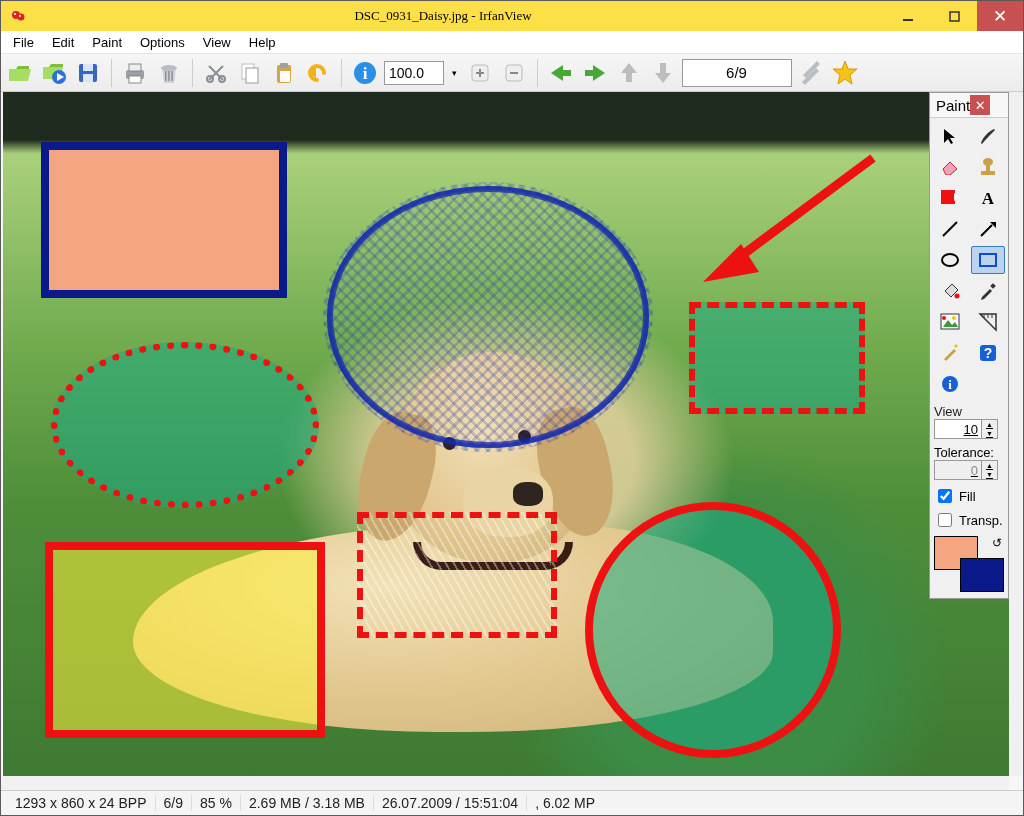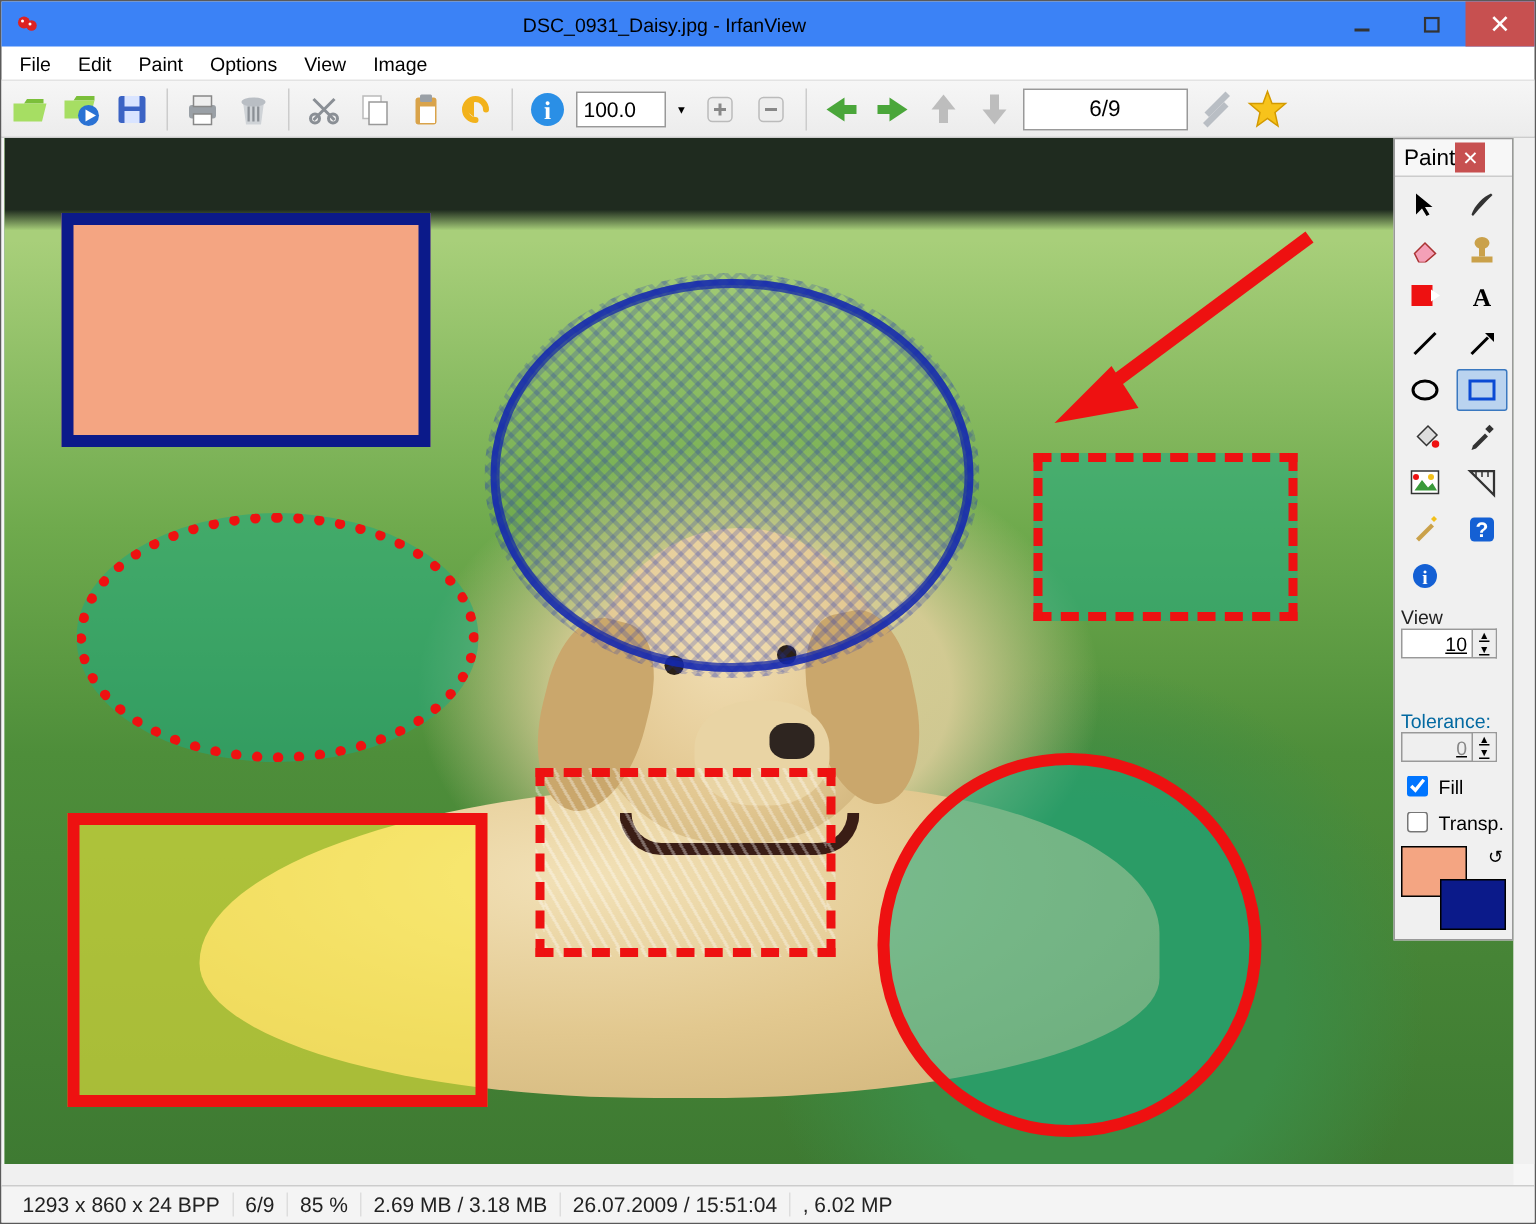--- a/index.html
+++ b/index.html
@@ -1,18 +1,18 @@
 <!DOCTYPE html>
 <html><head>
 <meta charset="utf-8">
 <style>
   * { box-sizing: border-box; }
   html, body { margin:0; padding:0; font-family: "Segoe UI", Tahoma, sans-serif; font-size:13px; background:#fff; }
   .window { width:1024px; height:816px; border:1px solid #5a5a5a; display:flex; flex-direction:column; background:#fff; }
-  .titlebar { height:30px; background:#3b82f6; display:flex; align-items:center; position:relative; }
+  .titlebar { height:30px; background:#fde047; display:flex; align-items:center; position:relative;font-family:Liberation Serif, serif; }
   .titlebar .app-icon { position:absolute; left:10px; width:16px; height:16px; }
   .titlebar .title { flex:1; text-align:center; font-size:13px; color:#000; }
   .winbtns { display:flex; height:100%; }
   .winbtn { width:46px; height:100%; display:flex; align-items:center; justify-content:center; font-size:13px; }
   .winbtn.close { background:#c75050; color:#fff; font-size:17px; }
   .menubar { height:23px; border-bottom:1px solid #e3e3e3; display:flex; align-items:center; padding:0 4px; gap:2px; }
   .menubar span { padding:2px 8px; color:#000; }
   .toolbar { height:38px; background:linear-gradient(#f6f6f6,#ececec); border-bottom:1px solid #ccc; display:flex; align-items:center; padding:0 4px; gap:4px; position:relative; }
   .tbtn { width:30px; height:30px; display:flex; align-items:center; justify-content:center; border-radius:3px; }
   .tsep { width:1px; height:28px; background:#ccc; margin:0 4px; }
@@ -29,21 +29,21 @@
   
   .paint { position:absolute; right:14px; top:0; width:80px; background:#f0f0f0; border:1px solid #999; display:flex; flex-direction:column; z-index:10; }
   .paint-header { display:flex; align-items:center; justify-content:flex-start; border-bottom:1px solid #ccc; padding:2px 3px 2px 6px; background:#f7f7f7; }
   .paint-header span{ font-size:15px; }
   .paint-close { width:20px; height:20px; background:#c75050; color:#fff; display:flex; align-items:center; justify-content:center; font-size:13px; }
   .tool-grid { display:grid; grid-template-columns:1fr 1fr; gap:3px; padding:4px 3px; }
   .tool { height:28px; display:flex; align-items:center; justify-content:center; border-radius:2px; }
   .tool.sel { background:#bad3ef; border:1px solid #3a78c0; }
   .paint-field { padding:2px 4px 4px 4px; display:flex; flex-direction:column; font-size:13px; }
   .paint-field .label{ color:#222; }
-  .paint-field.dim .label{ color:#0369a1;margin-top:28px; }
+  .paint-field.dim .label{ color:#000000; }
   .spin { display:flex;text-decoration:underline; }
   .spin input { width:48px; height:20px; border:1px solid #999; font-size:13px; text-align:right; padding-right:3px; }
   .spin .arrows { width:16px; border:1px solid #999; border-left:none; display:flex; flex-direction:column; }
   .spin .arrows div{ flex:1; font-size:7px; text-align:center; line-height:9px; background:#eee;}
   .paint-check{ display:flex; align-items:center; gap:4px; padding:2px 4px; font-size:13px;}
   .paint-check input{ width:14px;height:14px;}
   .swatches{ position:relative; height:56px; margin:4px 4px 6px 4px; }
   .swatch-fg{ position:absolute; left:0; top:0; width:44px; height:34px; background:#f4a582; border:1px solid #000;}
   .swatch-bg{ position:absolute; right:0; bottom:0; width:44px; height:34px; background:#0b1a8a; border:1px solid #000;}
   .swap{ position:absolute; right:2px; top:0; font-size:12px; }
@@ -118,21 +118,21 @@
       <div class="winbtn close">✕</div>
     </div>
   </div>
 
   <div class="menubar">
     <span>File</span>
     <span>Edit</span>
     <span>Paint</span>
     <span>Options</span>
     <span>View</span>
-    <span>Image</span>
+    <span>Help</span>
   </div>
 
   <div class="toolbar">
     <div class="tbtn">
       <svg width="26" height="22">
           <path d="M2 7h7l2-3h11v3H4z" fill="#7bbf3a"></path>
           <path d="M2 7h22l-3 12H2z" fill="#a6de63"></path>
         </svg>
     </div>
     <div class="tbtn">

